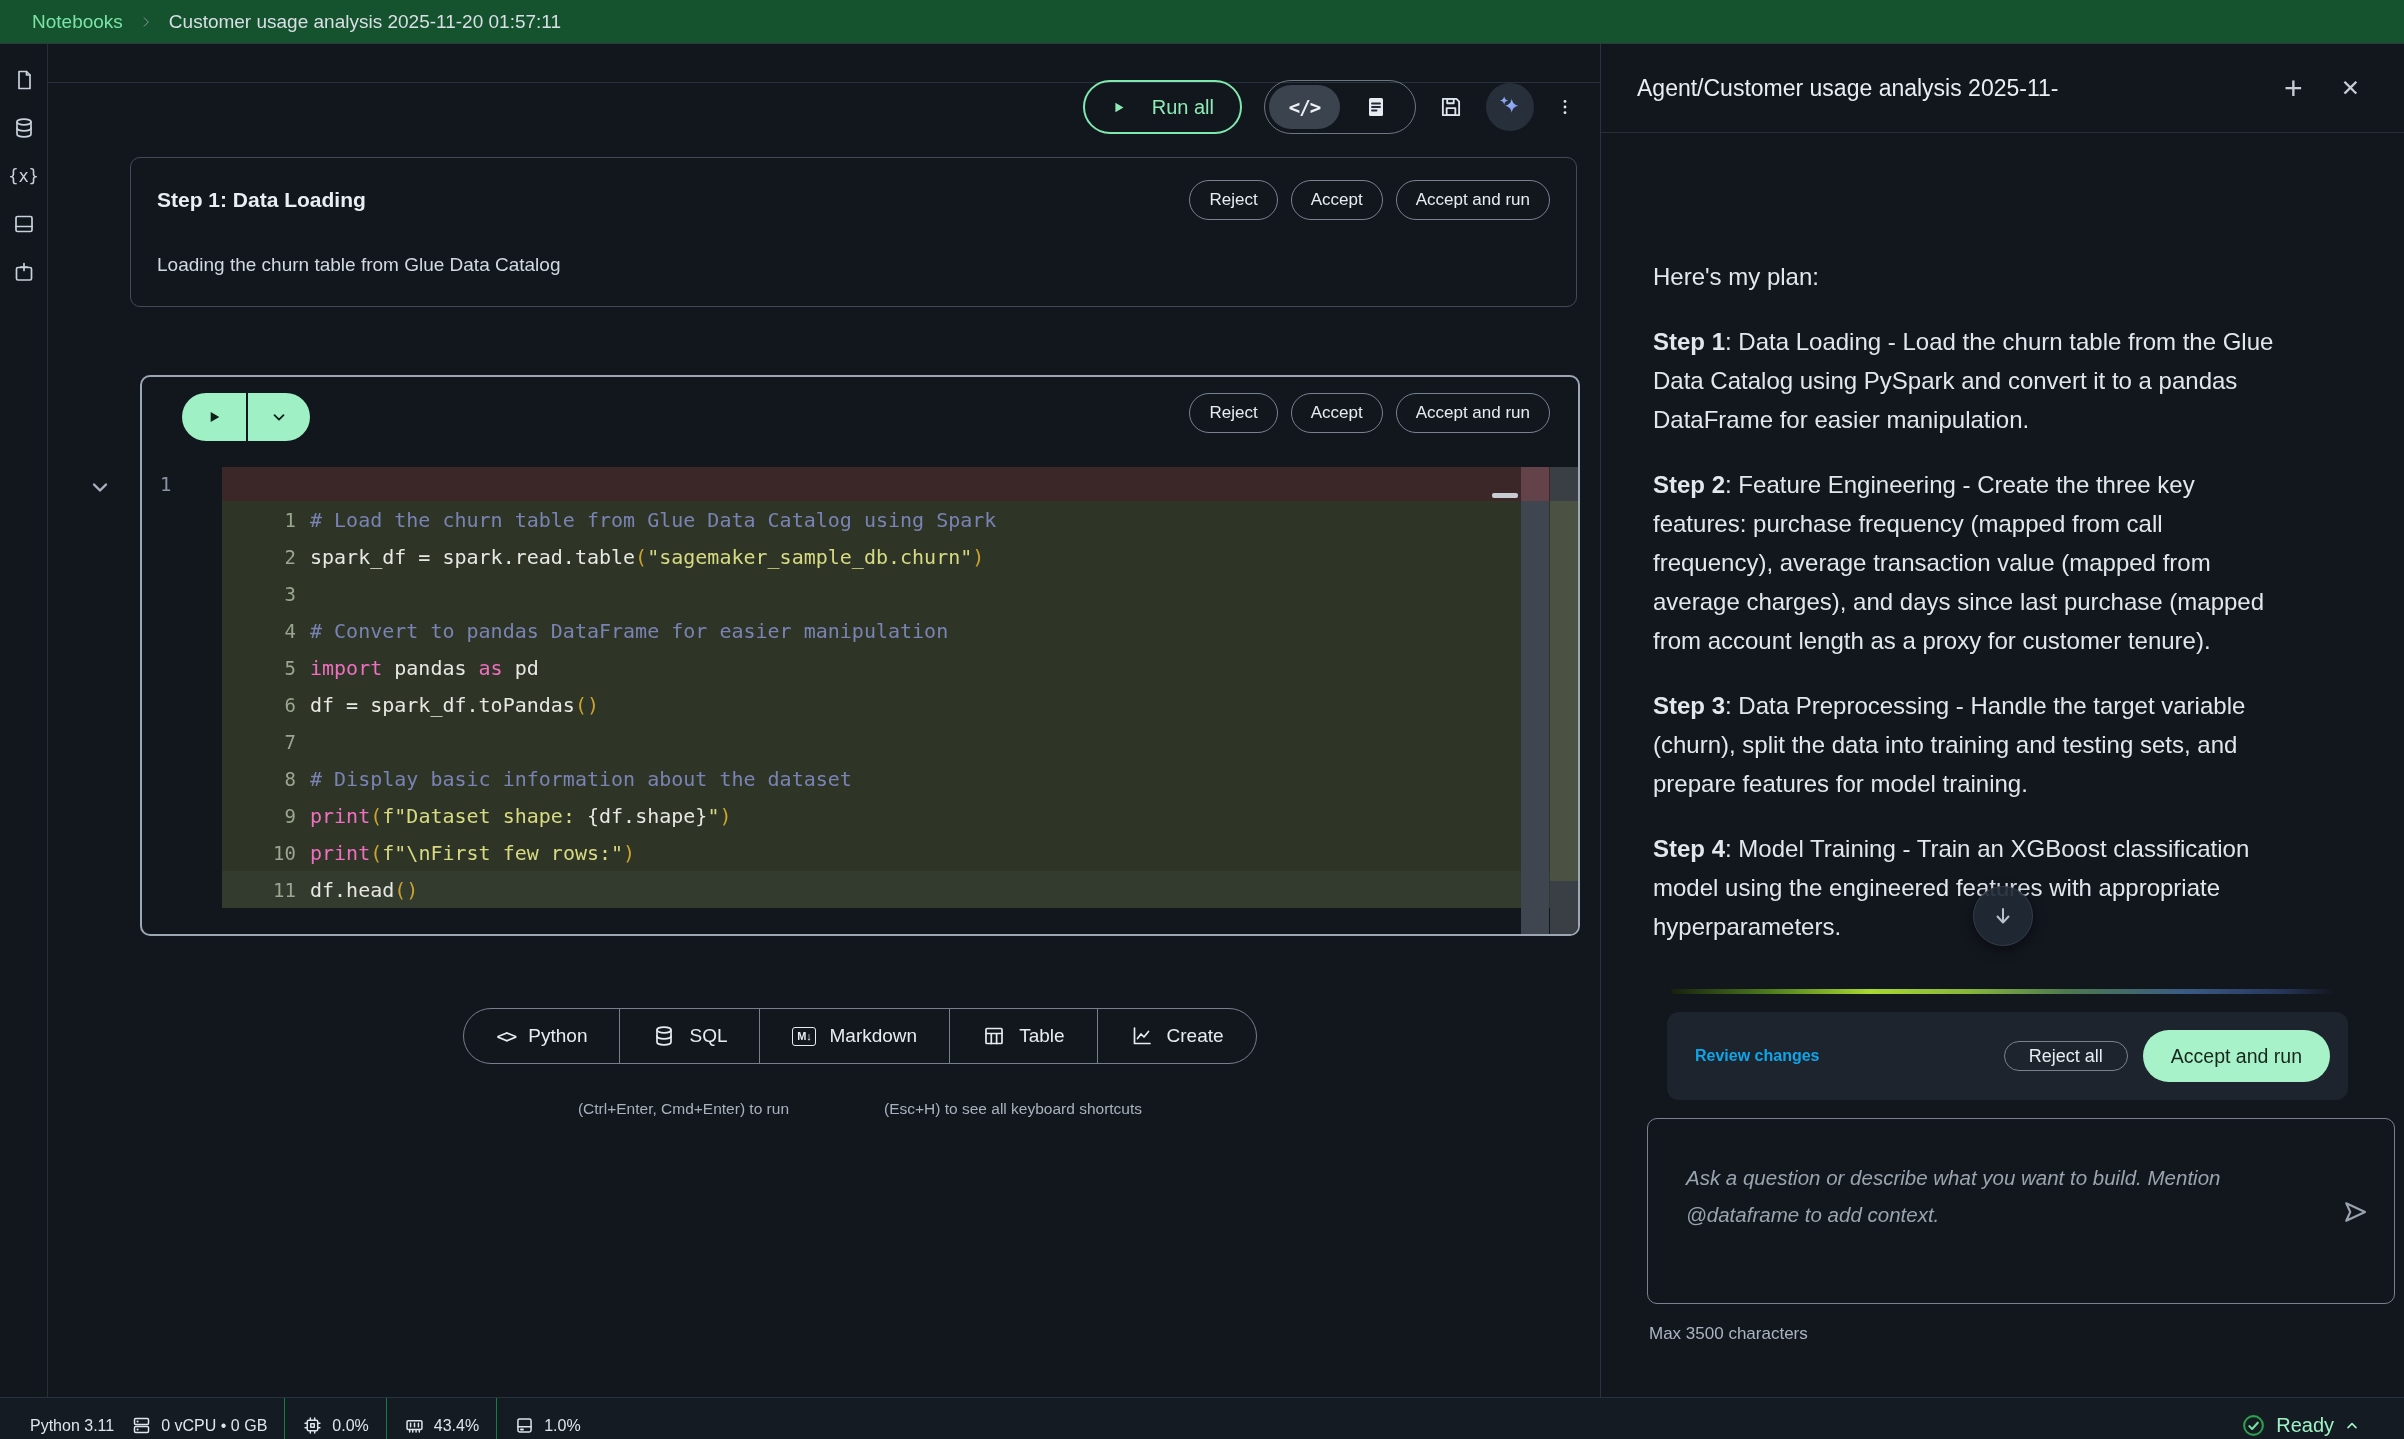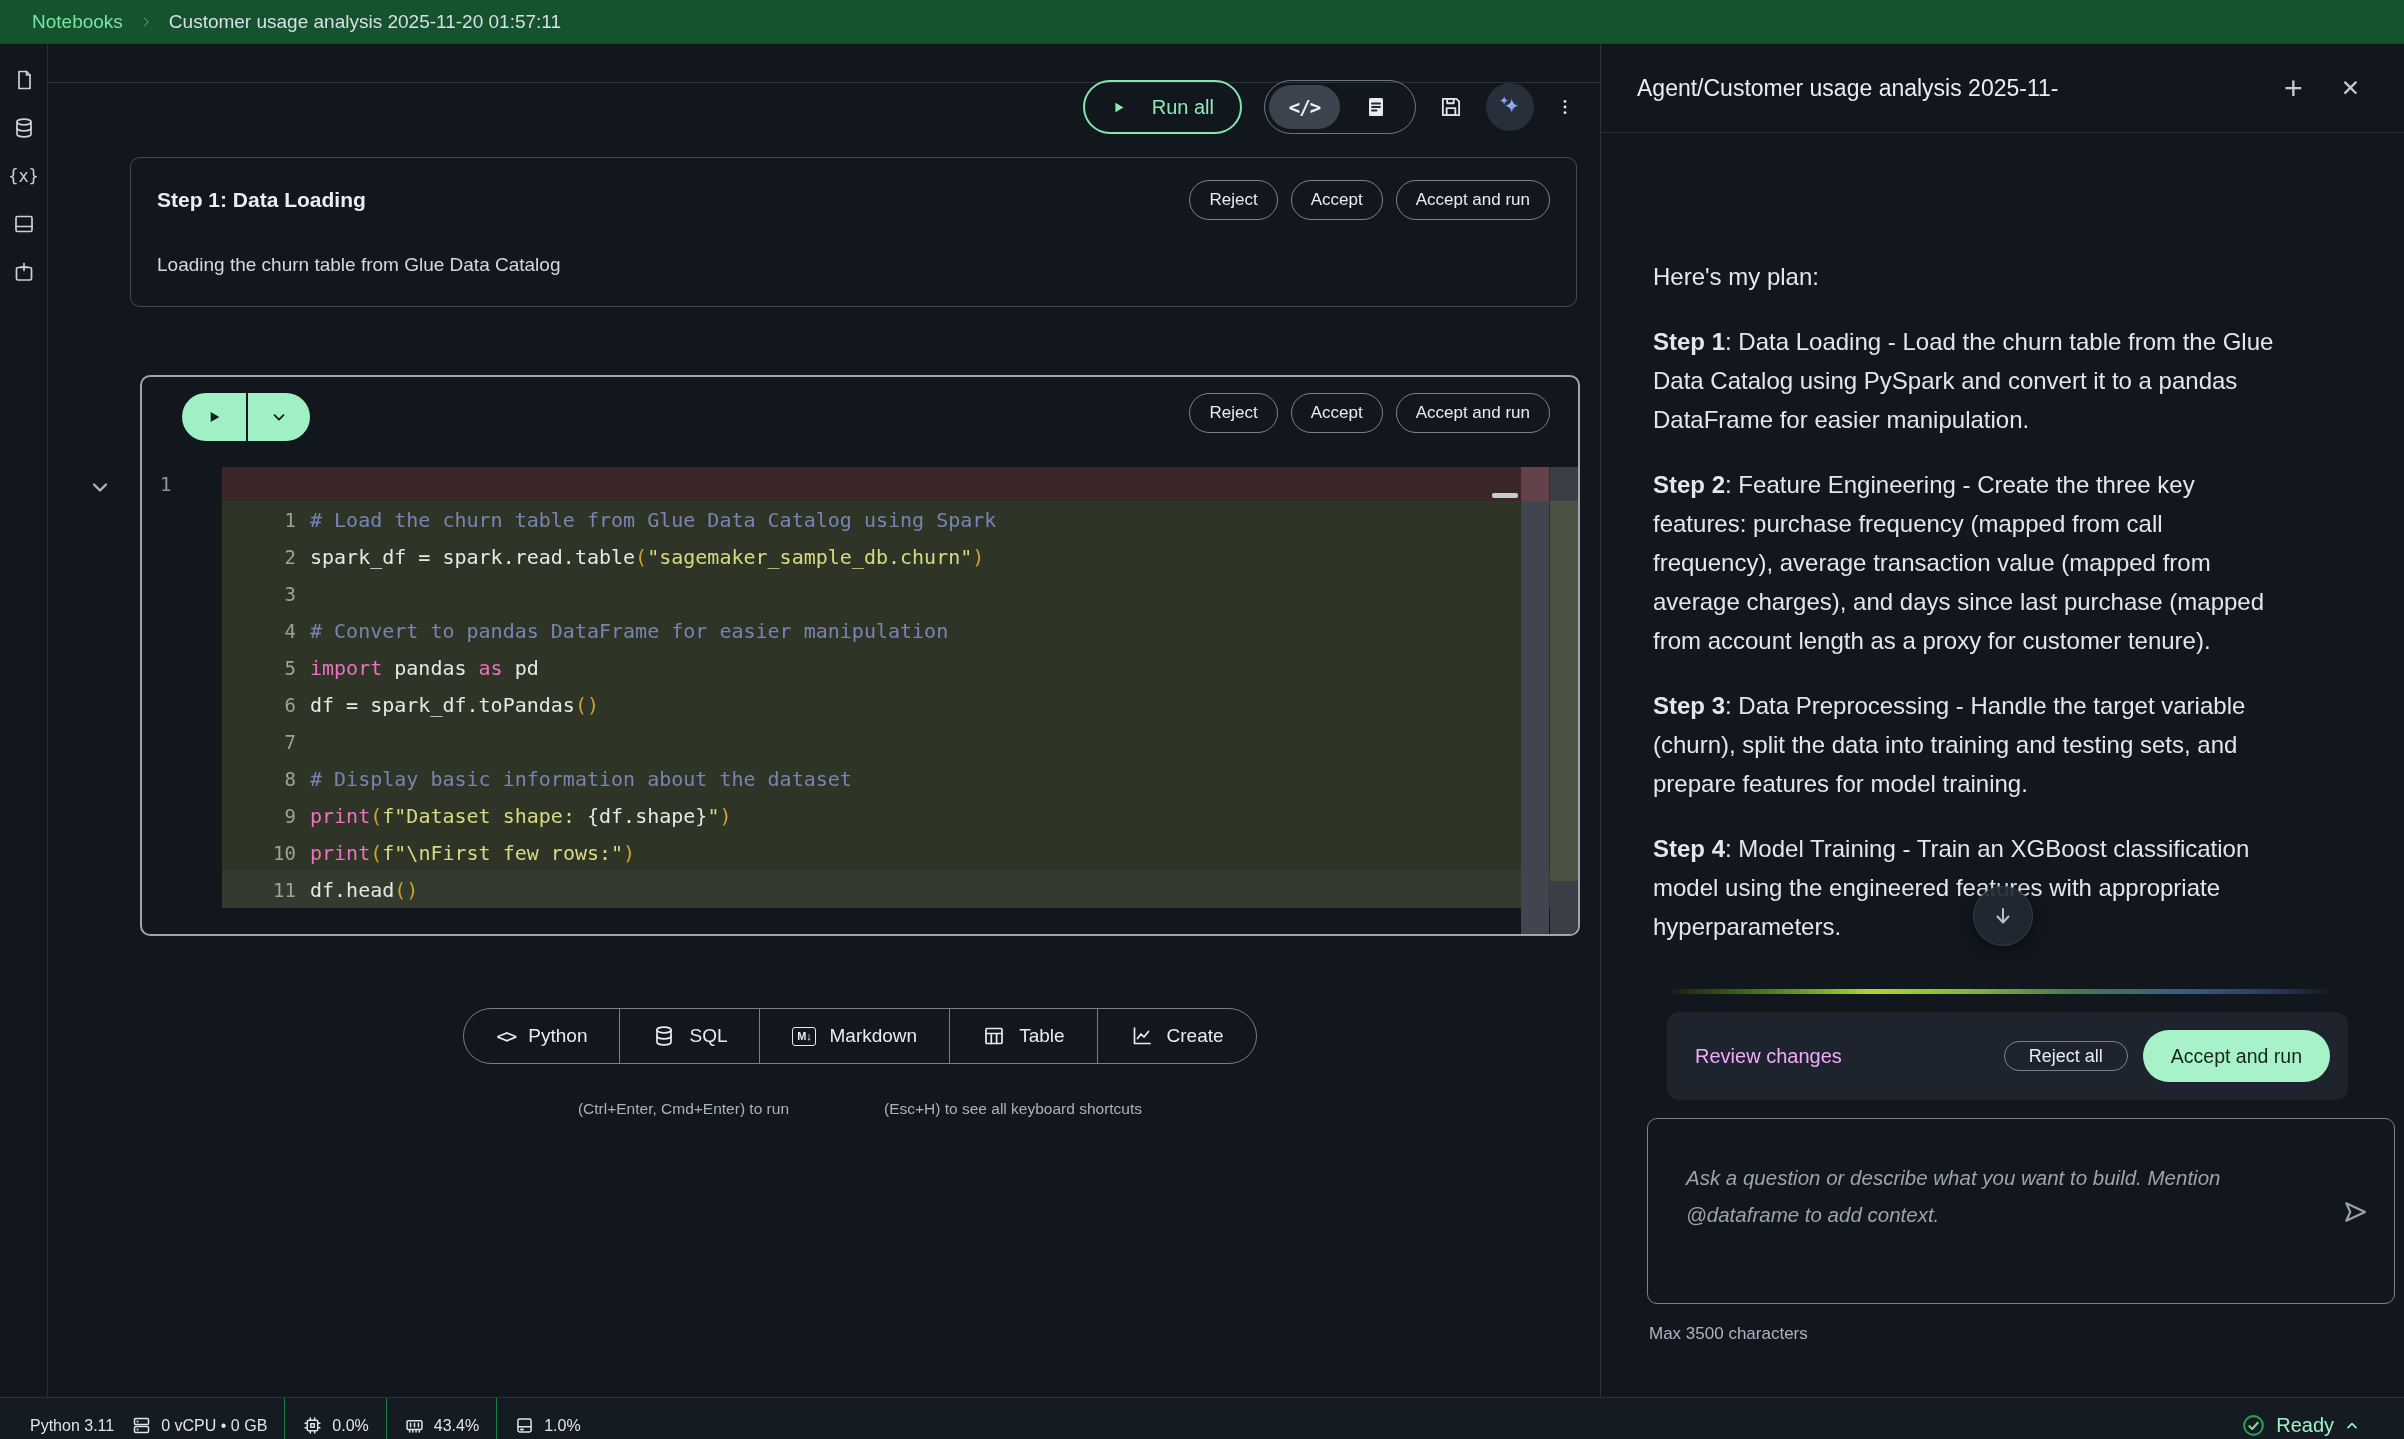--- a/index.html
+++ b/index.html
@@ -143,21 +143,21 @@
   }
   .scroll-down .ic { width:24px; height:24px; }
 
   .grad-line { margin:10px 70px 0 70px; height:5px; border-radius:3px;
     background:linear-gradient(90deg,#16200f 0%,#4e7d1f 15%,#a8d832 30%,#86b53c 45%,#4d7850 60%,#3a5a85 78%,#26365a 92%,#12171e 100%); }
 
   .review-card {
     margin:18px 56px 0 66px; height:88px; background:#1d242d; border-radius:12px;
     display:flex; align-items:center; padding:0 18px 0 28px;
   }
-  .review-label { font-size:20px; color:#f0abfc; flex:1; }
+  .review-label { font-size:16px; color:#0ea5e9; flex:1;font-weight:bold; }
   .reject-all {
     height:30px; padding:0 24px; border-radius:23px; border:1px solid #79828e;
     background:transparent; color:#e7ecf2; font-size:18px; cursor:pointer; margin-right:15px; font-family:Liberation Sans, sans-serif;
   }
   .accept-run {
     height:52px; padding:0 28px; border-radius:26px; border:none;
     background:#a7f2c8; color:#17271d; font-size:19.5px; font-weight:500; cursor:pointer; font-family:inherit;
   }
 
   .chat-box {

